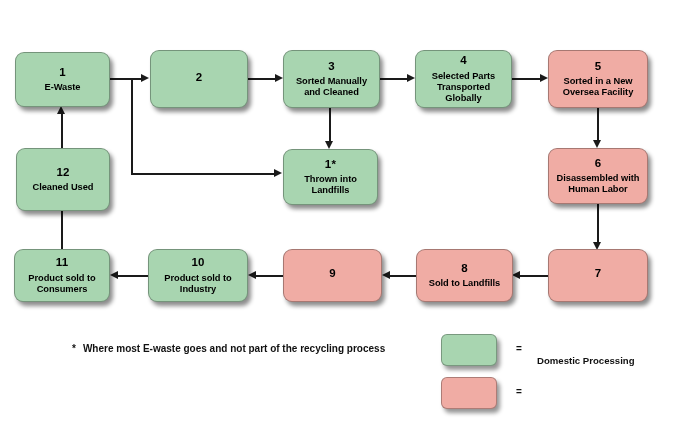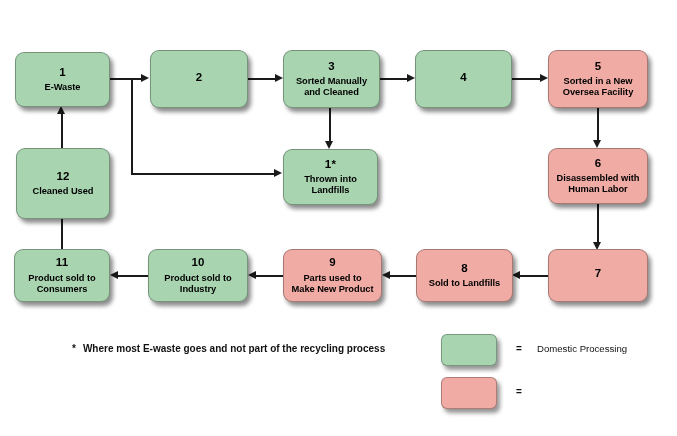--- a/index.html
+++ b/index.html
@@ -103,23 +103,24 @@
   }
   .legend-eq {
     position: absolute;
     font-size: 10px;
     font-weight: bold;
     color: #111;
   }
   .legend-text {
     position: absolute;
     font-size: 9.6px;
-    font-weight: normal;
+    font-weight: bold;
     color: #111;
     white-space: nowrap;
+    margin-top: 12px;
   }
 </style>
 </head>
 <body>
 
 <div id="canvas">
 
   <div class="conn h-line" style="left:110px; top:78px; width:32px;"></div>
   <div class="arrow right" style="left:141px; top:73.5px;"></div>
 
@@ -173,20 +174,23 @@
   </div>
 
   <div class="node green" style="left:283px; top:50px;  width:97px;  height:58px;">
     <div class="num">3</div>
     <div class="lbl">Sorted Manually
 and Cleaned</div>
   </div>
 
   <div class="node green" style="left:415px; top:50px;  width:97px;  height:58px;">
     <div class="num">4</div>
+    <div class="lbl">Selected Parts
+Transported
+Globally</div>
   </div>
 
   <div class="node pink" style="left:548px; top:50px;  width:100px; height:58px;">
     <div class="num">5</div>
     <div class="lbl">Sorted in a New
 Oversea Facility</div>
   </div>
 
   <div class="node pink" style="left:548px; top:148px; width:100px; height:56px;">
     <div class="num">6</div>
@@ -198,37 +202,35 @@
     <div class="num">7</div>
   </div>
 
   <div class="node pink" style="left:416px; top:249px; width:97px;  height:53px;">
     <div class="num">8</div>
     <div class="lbl">Sold to Landfills</div>
   </div>
 
   <div class="node pink" style="left:283px; top:249px; width:99px;  height:53px;">
     <div class="num">9</div>
-    <div class="lbl">Parts used to
-Make New Product</div>
   </div>
 
   <div class="node green" style="left:148px; top:249px; width:100px; height:53px;">
     <div class="num">10</div>
     <div class="lbl">Product sold to
 Industry</div>
   </div>
 
   <div class="node green" style="left:14px;  top:249px; width:96px;  height:53px;">
     <div class="num">11</div>
     <div class="lbl">Product sold to
 Consumers</div>
   </div>
 
-  <div class="node green" style="left:16px;  top:148px; width:94px;  height:71px;">
+  <div class="node green" style="left:16px;  top:148px; width:94px;  height:63px;">
     <div class="num">12</div>
     <div class="lbl">Cleaned Used</div>
   </div>
 
   <div class="node green" style="left:283px; top:149px; width:95px;  height:56px;">
     <div class="num">1*</div>
     <div class="lbl">Thrown into
 Landfills</div>
   </div>
 

